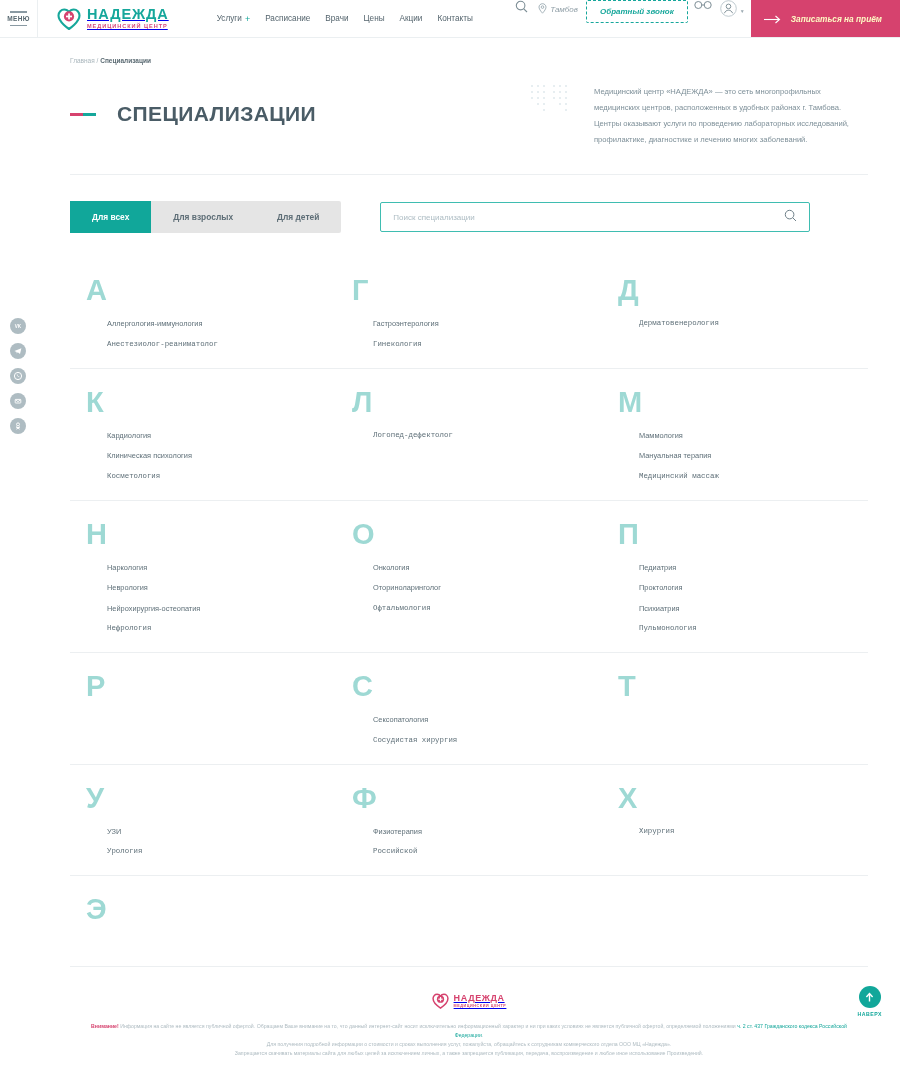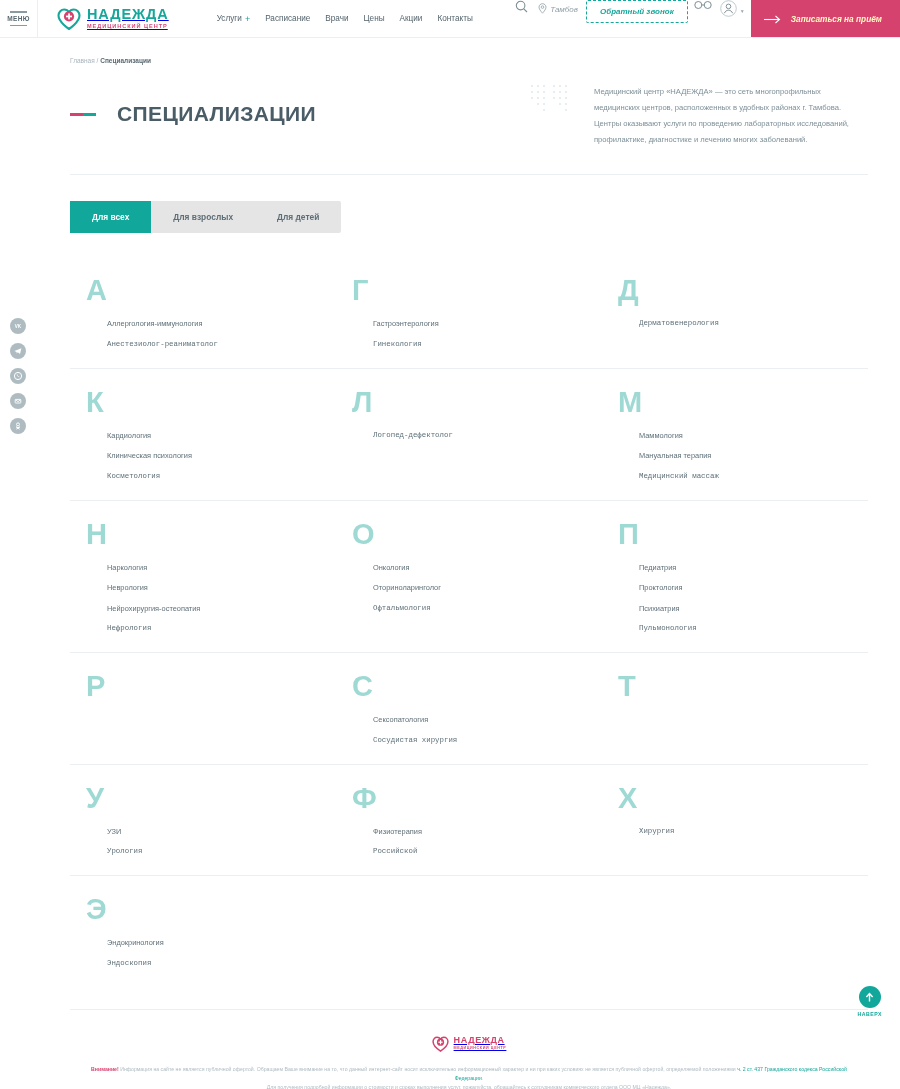--- a/index.html
+++ b/index.html
@@ -391,20 +391,29 @@
       </div>
 
       <div class="rule"></div>
 
       <div class="filterbar">
         <div class="tabs">
           <div class="tab active">Для всех</div>
           <div class="tab">Для взрослых</div>
           <div class="tab">Для детей</div>
         </div>
+        <div class="searchbox">
+          <input type="text" placeholder="Поиск специализации" style="">
+          <span>
+            <svg width="13" height="13" viewBox="0 0 13 13">
+              <circle cx="5.6" cy="5.6" r="4.3" fill="none" stroke="#6f8089" stroke-width="1"></circle>
+              <line x1="8.8" y1="8.8" x2="12" y2="12" stroke="#6f8089" stroke-width="1"></line>
+            </svg>
+          </span>
+        </div>
       </div>
 
       <div class="groups" id="groups">
           <div class="grow">
             <div class="gcol">
               <div class="gletter">А</div>
               <div class="glist">
                 <a href="#">Аллергология-иммунология</a>
                 <a href="#">Анестезиолог-реаниматолог</a>
               </div>
@@ -508,24 +517,20 @@
             <div class="gcol">
               <div class="gletter">Х</div>
               <div class="glist">
                 <a href="#">Хирургия</a>
               </div>
             </div>
           </div>
           <div class="grow">
             <div class="gcol">
               <div class="gletter">Э</div>
-              <div class="glist">
-                <a href="#">Эндокринология</a>
-                <a href="#">Эндоскопия</a>
-              </div>
             </div>
             <div class="gcol">
               <div class="glist"></div>
             </div>
             <div class="gcol">
               <div class="glist"></div>
             </div>
           </div>
         </div>
 

